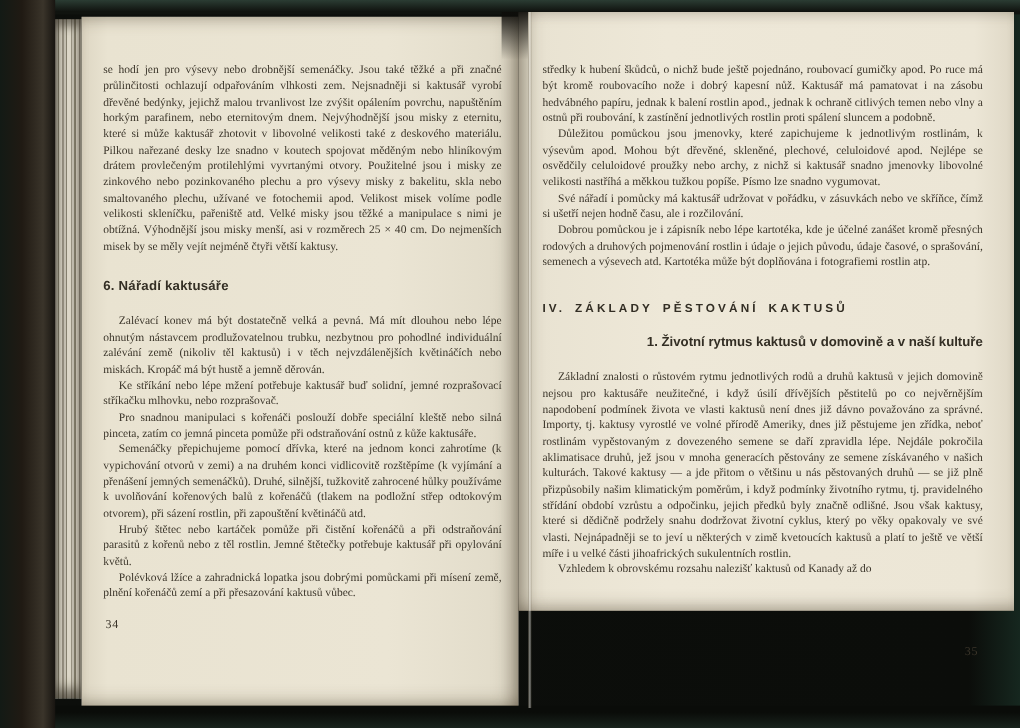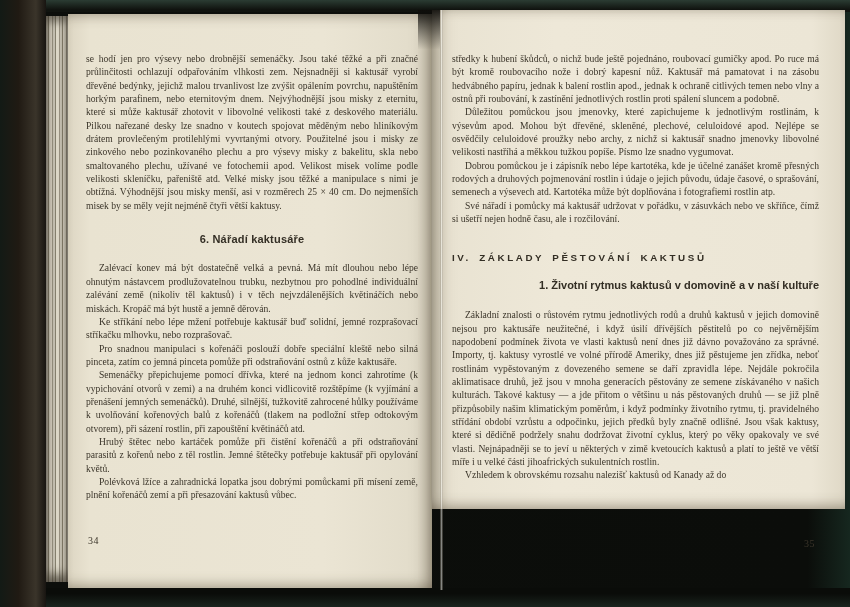--- a/index.html
+++ b/index.html
@@ -51,38 +51,38 @@
   .gutter-crease{
     position:absolute;left:440px;top:10px;width:3px;height:580px;
     background:linear-gradient(90deg,rgba(90,80,60,.35),rgba(255,255,250,.5),rgba(90,80,60,.25));
   }
   .text-block{padding:38px 14px 0 18px;text-align:justify;}
   .page-right .text-block{padding:42px 26px 0 20px;}
   .body-par{margin:0;}
   .indent{text-indent:13px;}
   .section-heading{
     font-family:"Liberation Sans","DejaVu Sans",sans-serif;
-    font-weight:bold;font-size:11px;text-align:center;text-indent:0;
+    font-weight:bold;font-size:11px;text-indent:0;
     margin:21px 0 15px 0;color:#332e24;letter-spacing:.2px;
   }
   .chapter-heading{
     font-family:"Liberation Sans","DejaVu Sans",sans-serif;
     font-weight:bold;font-size:9.8px;text-align:left;text-indent:0;
     letter-spacing:2.6px;word-spacing:3px;
     margin:26px 0 0 0;color:#332e24;white-space:nowrap;
   }
   .subsection-heading{
     font-family:"Liberation Sans","DejaVu Sans",sans-serif;
     font-weight:bold;font-size:11px;text-align:right;text-indent:0;
     margin:14px 0 16px 0;color:#332e24;
   }
   .page-number{
     position:absolute;font-size:10px;color:#3b352a;letter-spacing:.5px;
   }
-  .page-left .page-number{left:20px;top:520px;}
+  .page-left .page-number{left:20px;top:500px;}
   .page-right .page-number{right:30px;top:527px;}
 </style>
 </head>
 <body>
 
 <div class="scene">
   <div class="cover-top"></div>
   <div class="cover-bottom"></div>
   <div class="cover-left"></div>
   <div class="page-stack"></div>
@@ -98,22 +98,22 @@
       <p class="body-par indent">Hrubý štětec nebo kartáček pomůže při čistění kořenáčů a při odstraňování parasitů z kořenů nebo z těl rostlin. Jemné štětečky potřebuje kaktusář při opylování květů.</p>
       <p class="body-par indent">Polévková lžíce a zahradnická lopatka jsou dobrými pomůckami při mísení země, plnění kořenáčů zemí a při přesazování kaktusů vůbec.</p>
     </div>
     <div class="page-number">34</div>
   </div>
 
   <div class="page page-right">
     <div class="text-block">
       <p class="body-par">středky k hubení škůdců, o nichž bude ještě pojednáno, roubovací gumičky apod. Po ruce má být kromě roubovacího nože i dobrý kapesní nůž. Kaktusář má pamatovat i na zásobu hedvábného papíru, jednak k balení rostlin apod., jednak k ochraně citlivých temen nebo vlny a ostnů při roubování, k zastínění jednotlivých rostlin proti spálení sluncem a podobně.</p>
       <p class="body-par indent">Důležitou pomůckou jsou jmenovky, které zapichujeme k jednotlivým rostlinám, k výsevům apod. Mohou být dřevěné, skleněné, plechové, celuloidové apod. Nejlépe se osvědčily celuloidové proužky nebo archy, z nichž si kaktusář snadno jmenovky libovolné velikosti nastříhá a měkkou tužkou popíše. Písmo lze snadno vygumovat.</p>
+      <p class="body-par indent">Své nářadí i pomůcky má kaktusář udržovat v pořádku, v zásuvkách nebo ve skříňce, čímž si ušetří nejen hodně času, ale i rozčilování.</p>
       <p class="body-par indent">Dobrou pomůckou je i zápisník nebo lépe kartotéka, kde je účelné zanášet kromě přesných rodových a druhových pojmenování rostlin i údaje o jejich původu, údaje časové, o sprašování, semenech a výsevech atd. Kartotéka může být doplňována i fotografiemi rostlin atp.</p>
-      <p class="body-par indent">Své nářadí i pomůcky má kaktusář udržovat v pořádku, v zásuvkách nebo ve skříňce, čímž si ušetří nejen hodně času, ale i rozčilování.</p>
       <h2 class="chapter-heading">IV. ZÁKLADY PĚSTOVÁNÍ KAKTUSŮ</h2>
       <h3 class="subsection-heading">1. Životní rytmus kaktusů v domovině a v naší kultuře</h3>
       <p class="body-par indent">Základní znalosti o růstovém rytmu jednotlivých rodů a druhů kaktusů v jejich domovině nejsou pro kaktusáře neužitečné, i když úsilí dřívějších pěstitelů po co nejvěrnějším napodobení podmínek života ve vlasti kaktusů není dnes již dávno považováno za správné. Importy, tj. kaktusy vyrostlé ve volné přírodě Ameriky, dnes již pěstujeme jen zřídka, neboť rostlinám vypěstovaným z dovezeného semene se daří zpravidla lépe. Nejdále pokročila aklimatisace druhů, jež jsou v mnoha generacích pěstovány ze semene získávaného v našich kulturách. Takové kaktusy — a jde přitom o většinu u nás pěstovaných druhů — se již plně přizpůsobily našim klimatickým poměrům, i když podmínky životního rytmu, tj. pravidelného střídání období vzrůstu a odpočinku, jejich předků byly značně odlišné. Jsou však kaktusy, které si dědičně podržely snahu dodržovat životní cyklus, který po věky opakovaly ve své vlasti. Nejnápadněji se to jeví u některých v zimě kvetoucích kaktusů a platí to ještě ve větší míře i u velké části jihoafrických sukulentních rostlin.</p>
       <p class="body-par indent">Vzhledem k obrovskému rozsahu nalezišť kaktusů od Kanady až do</p>
     </div>
     <div class="page-number">35</div>
   </div>
 
   <div class="gutter-crease"></div>
   <div class="gutter-top"></div>

